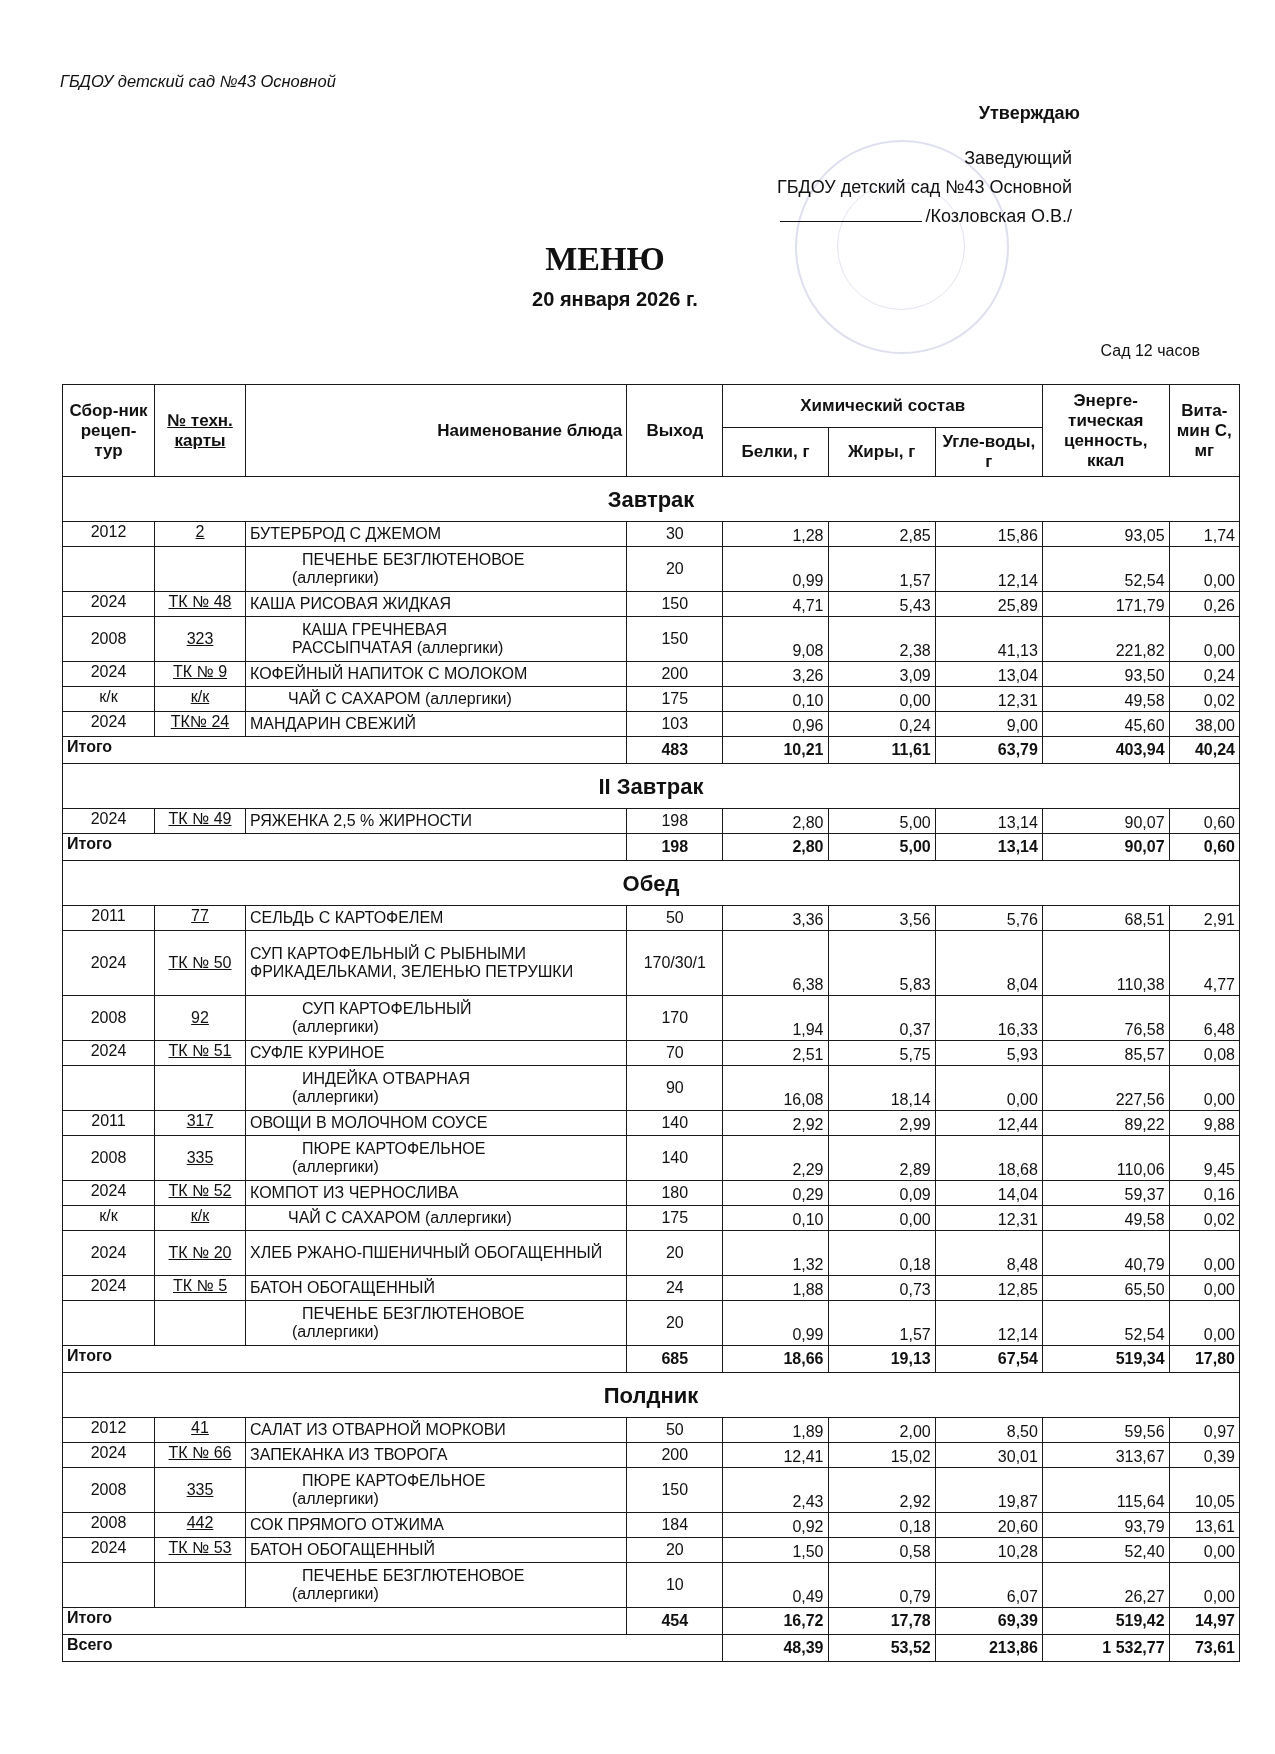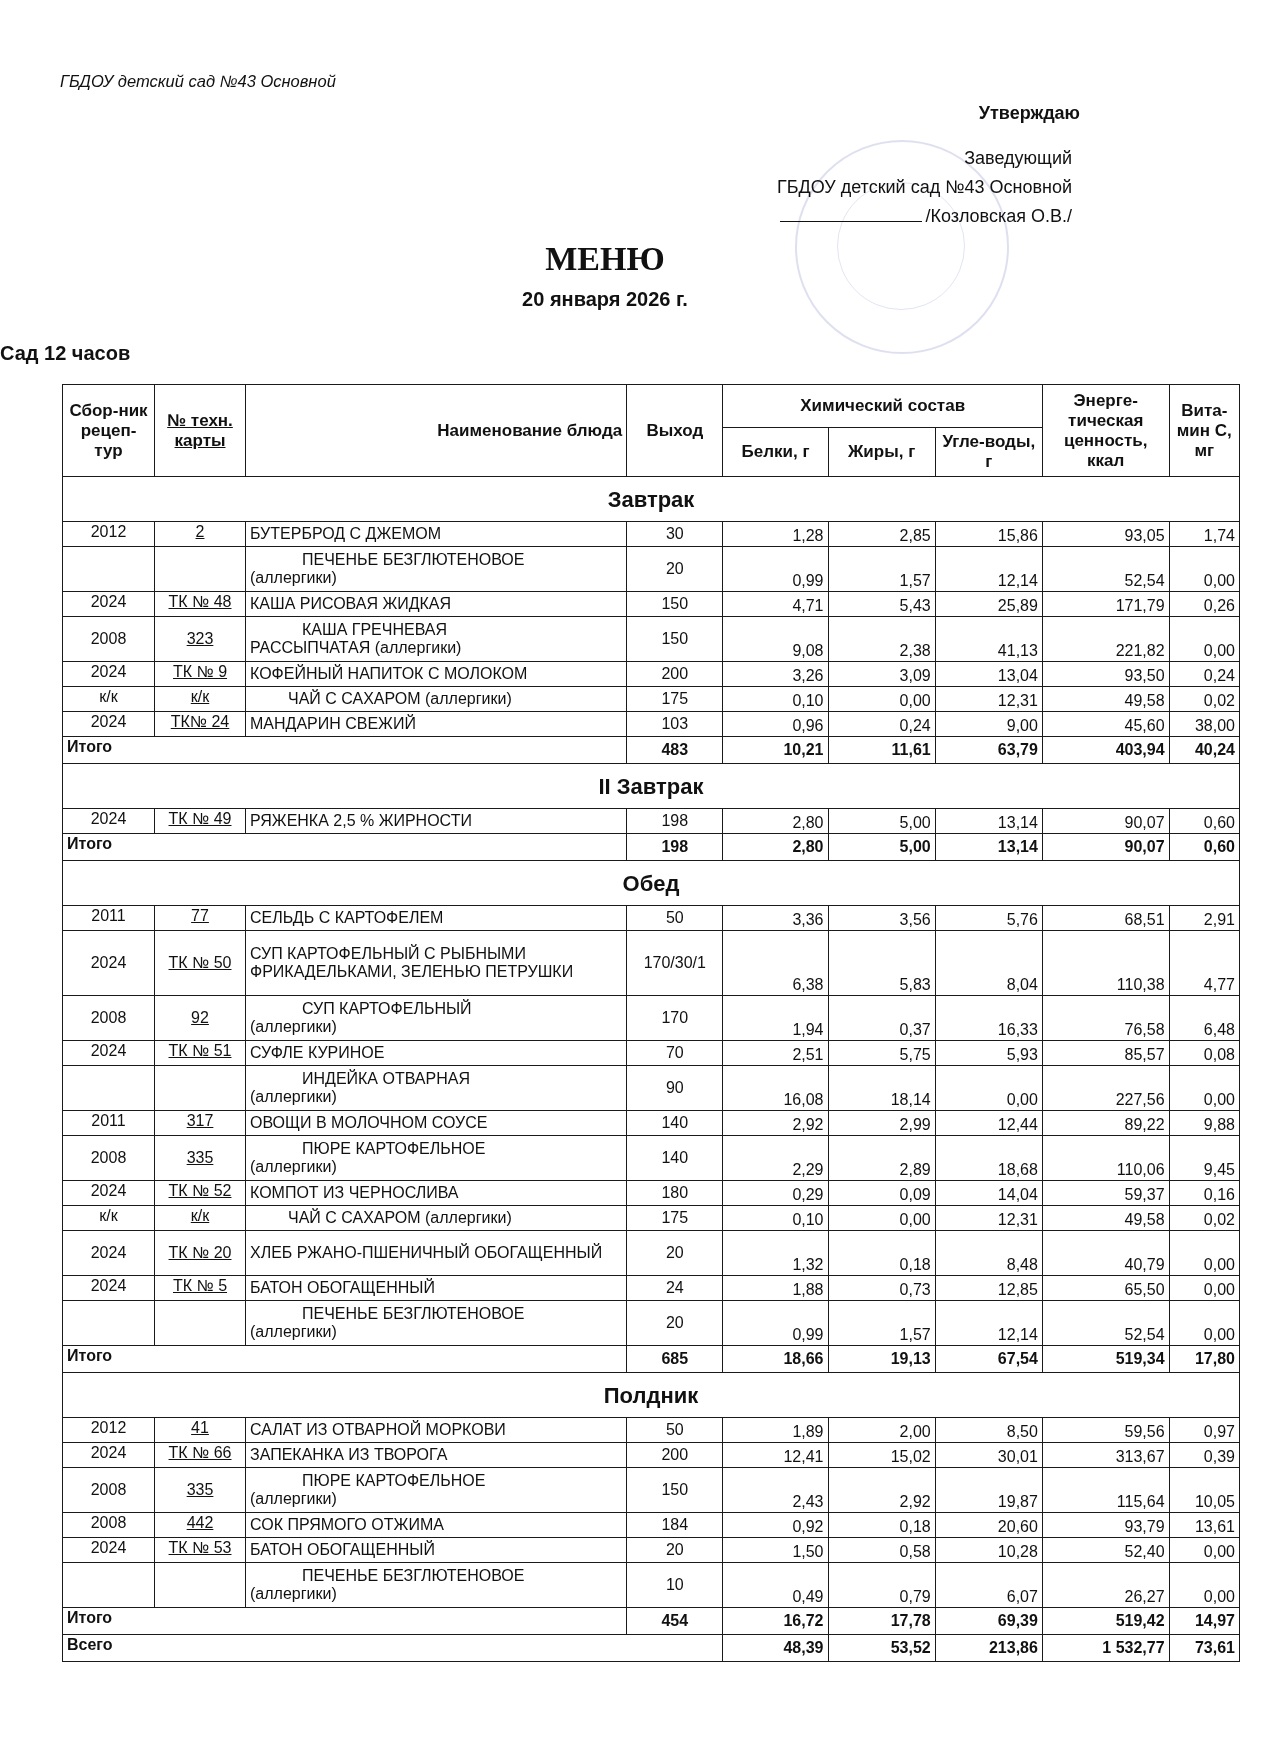--- a/index.html
+++ b/index.html
@@ -4,22 +4,22 @@
 <style>
   html, body { margin: 0; padding: 0; background: #ffffff; }
   body { width: 1275px; height: 1754px; position: relative; overflow: hidden; font-family: "Liberation Sans", sans-serif; color: #111; }
   .org { position: absolute; left: 60px; top: 72px; font-size: 16.5px; font-style: italic; }
   .approve { position: absolute; right: 195px; top: 103px; font-size: 18px; font-weight: bold; }
   .signblock { position: absolute; right: 203px; top: 144px; text-align: right; font-size: 18px; line-height: 29px; }
   .sigline { display: inline-block; width: 142px; border-bottom: 1.5px solid #111; height: 18px; vertical-align: baseline; margin-right: 4px; }
   .stamp { position: absolute; left: 795px; top: 140px; width: 210px; height: 210px; border-radius: 50%; border: 2px solid rgba(160,165,210,0.35); }
   .stamp::after { content: ""; position: absolute; left: 40px; top: 40px; width: 126px; height: 126px; border-radius: 50%; border: 1.5px solid rgba(160,165,210,0.3); }
   .title { position: absolute; left: 0; width: 1210px; top: 240px; text-align: center; font-family: "Liberation Serif", serif; font-weight: bold; font-size: 34px; }
-  .date { position: absolute; left: 0; width: 1210px; top: 288px; text-align: center; font-weight: bold; font-size: 20px; }
-  .subtitle { position: absolute; left: 0; width: 1200px; top: 342px; text-align: left; font-weight: bold; font-size: 20px; }
+  .date { position: absolute; left: 0; width: 1210px; top: 288px; text-align: center; font-weight: bold; font-size: 20px; padding-left: 10px; }
+  .subtitle { position: absolute; left: 0; width: 1200px; top: 342px; text-align: right; font-weight: normal; font-size: 16px; }
   table.menu { position: absolute; left: 62px; top: 384px; width: 1178px; border-collapse: collapse; font-size: 16px; }
   table.menu td, table.menu th { border: 1.6px solid #1a1a1a; padding: 1px 4px; }
   table.menu th { font-weight: bold; font-size: 17px; text-align: center; line-height: 20px; }
   .hdr-row1 th { height: 40px; }
   .hdr-row2 th { height: 46px; }
   .c-src { width: 76px; text-align: center; }
   .c-tk { width: 75px; text-align: center; text-decoration: underline; }
   .c-name { width: 343px; text-align: left; }
   .c-out { width: 80px; text-align: center; }
   .c-num { text-align: right; }
@@ -29,21 +29,21 @@
   tr.item td.c-src, tr.item td.c-tk { vertical-align: top; }
   tr.item.two td { height: 42px; }
   tr.item.three td { height: 62px; }
   tr.item.two td.c-src, tr.item.two td.c-tk, tr.item.three td.c-src, tr.item.three td.c-tk { vertical-align: middle; }
   tr.item td.c-num, tr.item td.c-out { vertical-align: bottom; padding-bottom: 1px; }
   tr.item td.c-out { vertical-align: middle; }
   tr.total td { font-weight: bold; height: 24px; }
   tr.total td.lbl { text-align: left; vertical-align: top; }
   .indent { padding-left: 52px; display: inline-block; }
   .name-main { display: block; }
-  .name-note { display: block; }
+  .name-note { display: block; margin-left: 42px; }
 </style>
 </head>
 <body>
 
 <div class="org">ГБДОУ детский сад №43 Основной</div>
 <div class="approve">Утверждаю</div>
 <div class="stamp"></div>
 <div class="signblock">
   <div>Заведующий</div>
   <div>ГБДОУ детский сад №43 Основной</div>

